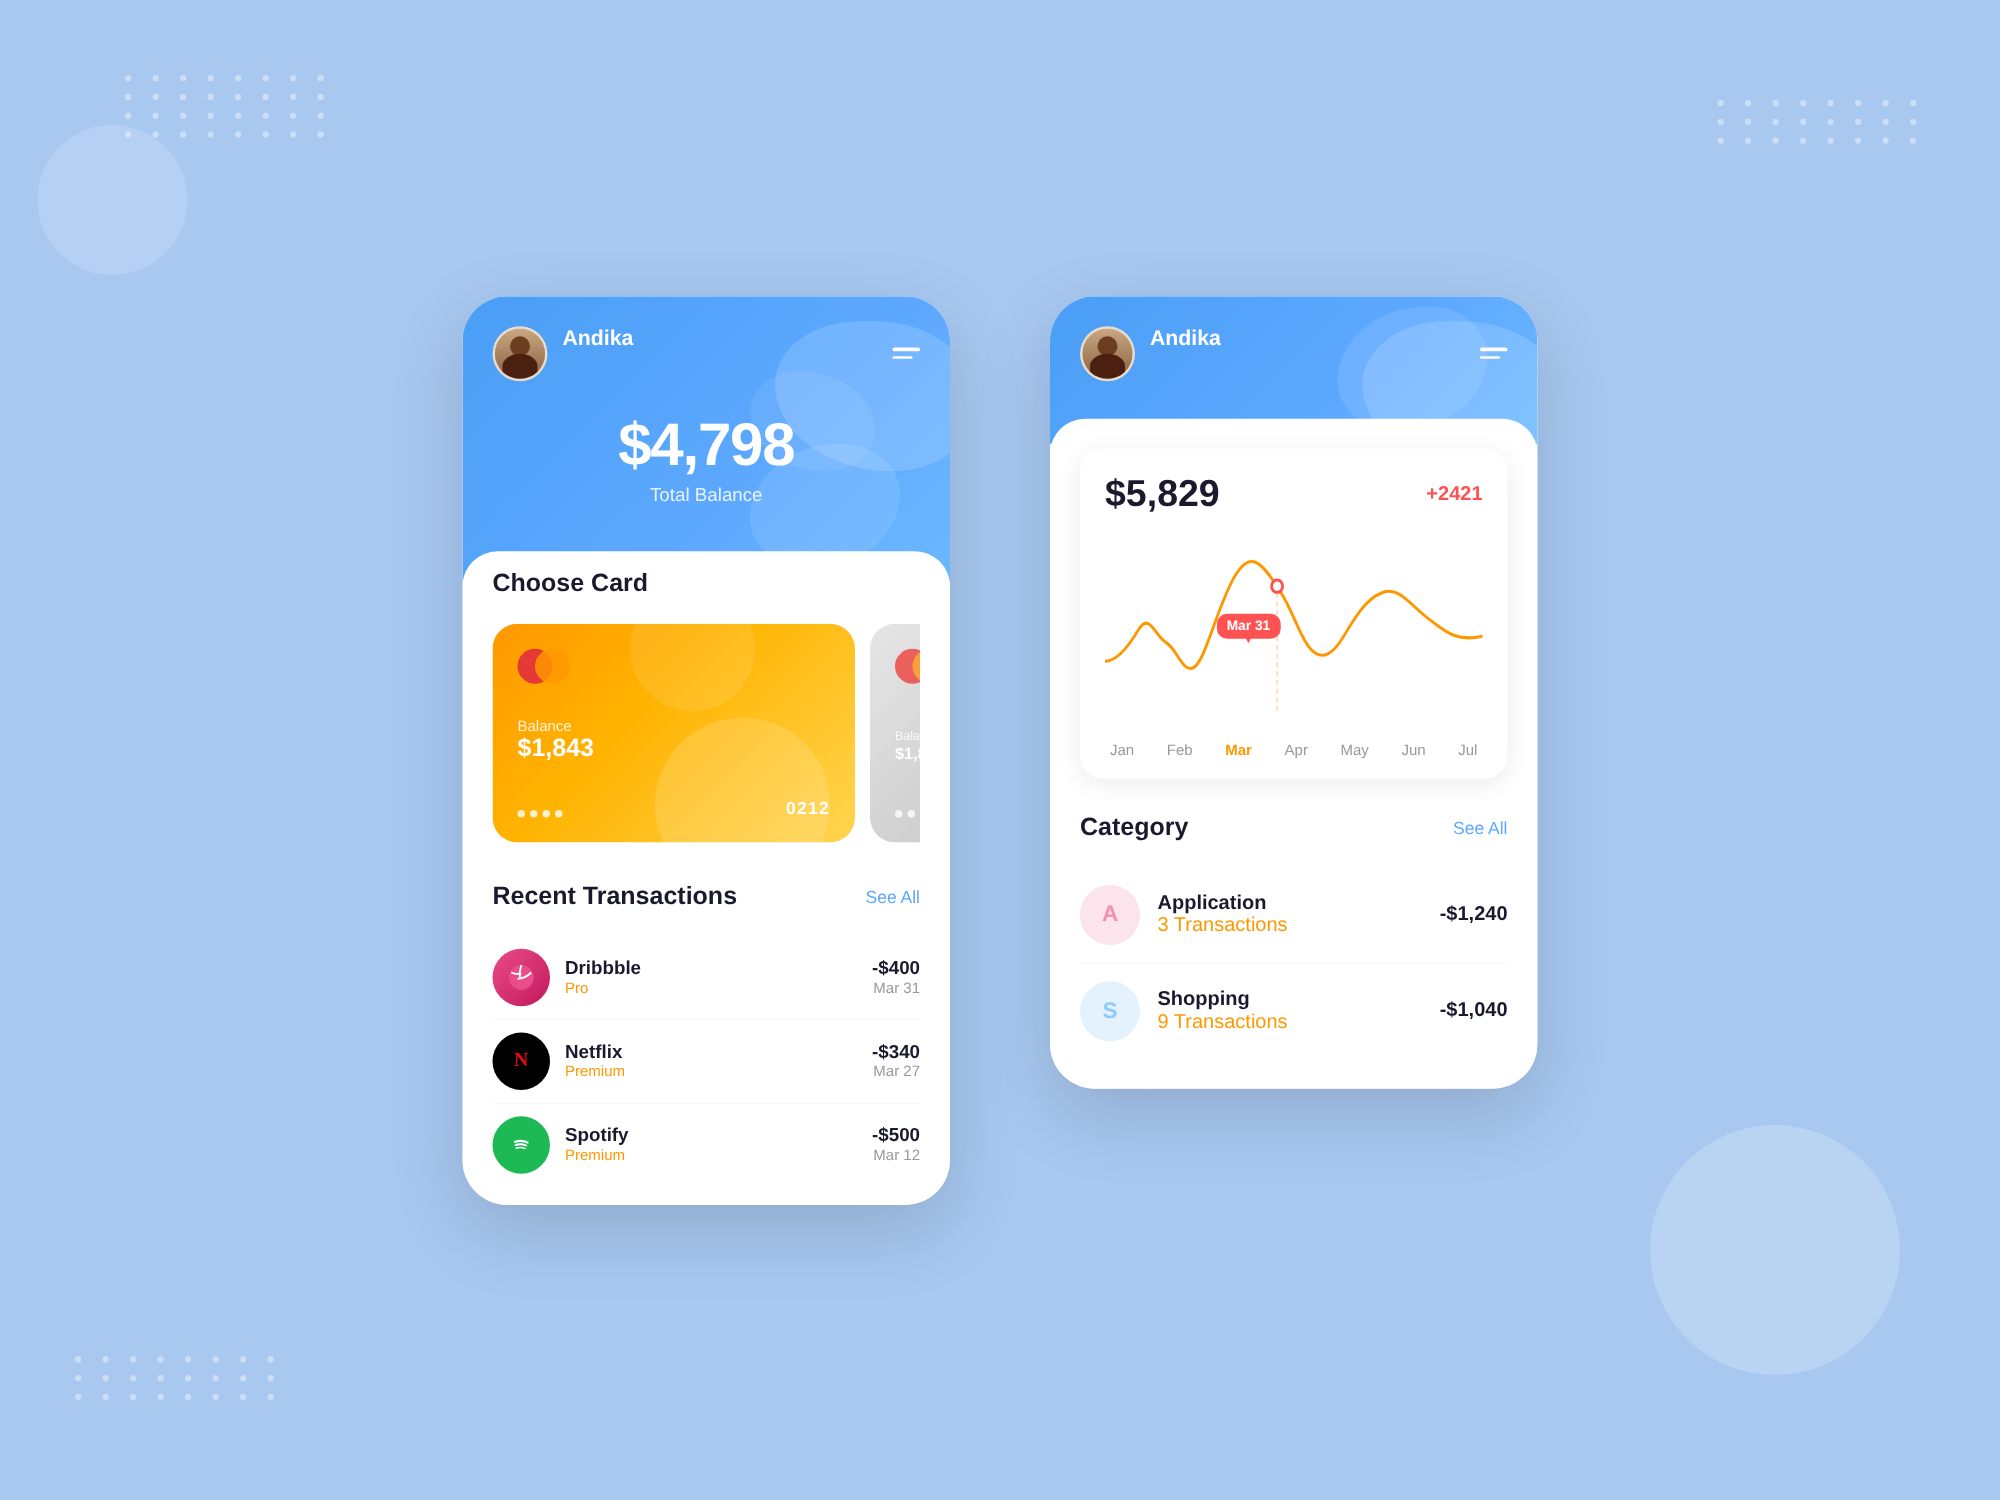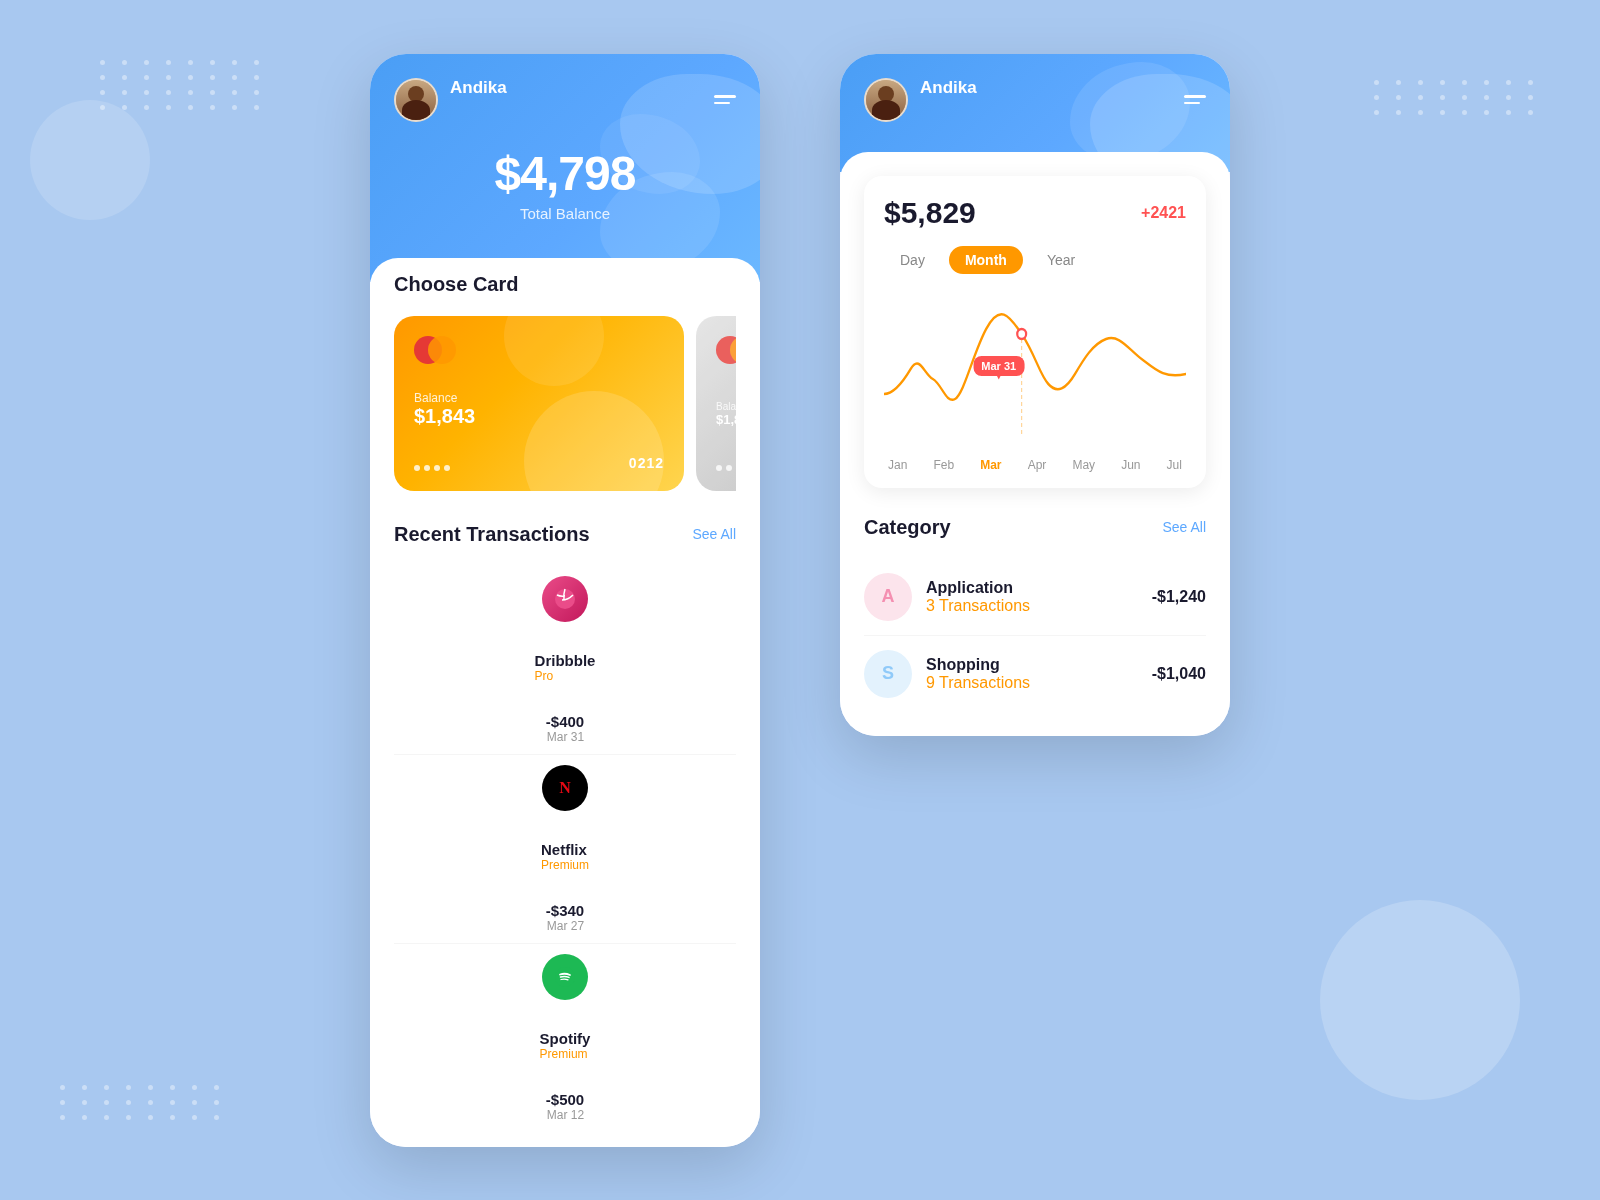--- a/index.html
+++ b/index.html
@@ -291,24 +291,23 @@
       font-size: 14px;
       font-weight: 600;
       color: white;
       letter-spacing: 1px;
     }
 
     
     .transaction-item {
       display: flex;
       align-items: center;
-      gap: 30px;
+      gap: 12px;
       padding: 10px 0;
       border-bottom: 1px solid #f5f5f5;
-      flex-direction: column;
     }
     .transaction-item:last-child {
       border-bottom: none;
     }
 
     .tx-icon {
       width: 46px; height: 46px;
       border-radius: 50%;
       display: flex;
       align-items: center;
@@ -786,25 +785,20 @@
     </div>
 
     <div class="phone2-body">
 
       <div class="chart-card">
         <div class="chart-card-header">
           <span class="chart-balance">$5,829</span>
           <span class="chart-change">+2421</span>
         </div>
 
-        <div class="period-tabs">
-          <button class="period-tab">Day</button>
-          <button class="period-tab active">Month</button>
-          <button class="period-tab">Year</button>
-        </div>
 
         <div class="chart-area">
           <svg class="chart-svg" viewBox="0 0 340 140" preserveAspectRatio="none">
 
             <path d="M 0,100 C 10,100 20,90 30,75 C 40,60 45,80 55,85 C 65,90 70,110 80,105 C 90,100 100,60 115,35 C 130,10 140,20 155,40 C 170,60 175,80 185,90 C 195,100 205,95 215,80 C 225,65 235,50 250,45 C 265,40 275,55 290,65 C 305,75 315,85 340,80" fill="none" stroke="#ff9800" stroke-width="2.5" stroke-linecap="round" stroke-linejoin="round"></path>
 
             <circle cx="155" cy="40" r="5" fill="white" stroke="#ff5252" stroke-width="2.5"></circle>
 
             <line x1="155" y1="45" x2="155" y2="140" stroke="#ff9800" stroke-width="1" stroke-dasharray="4,3" opacity="0.5"></line>
           </svg>

